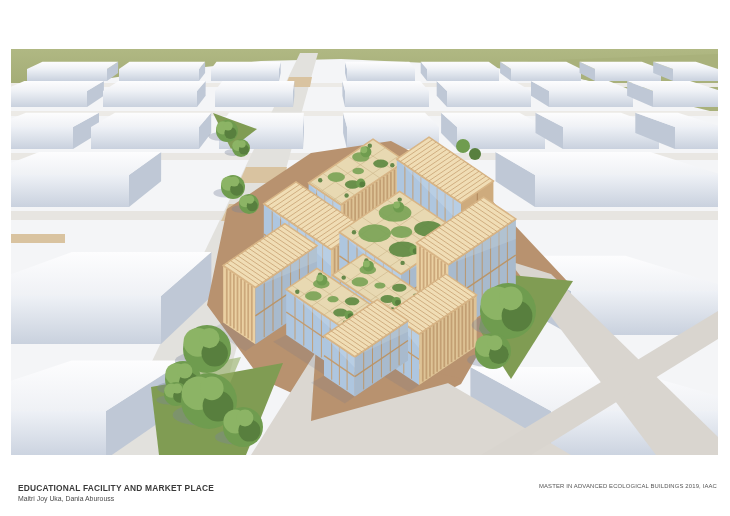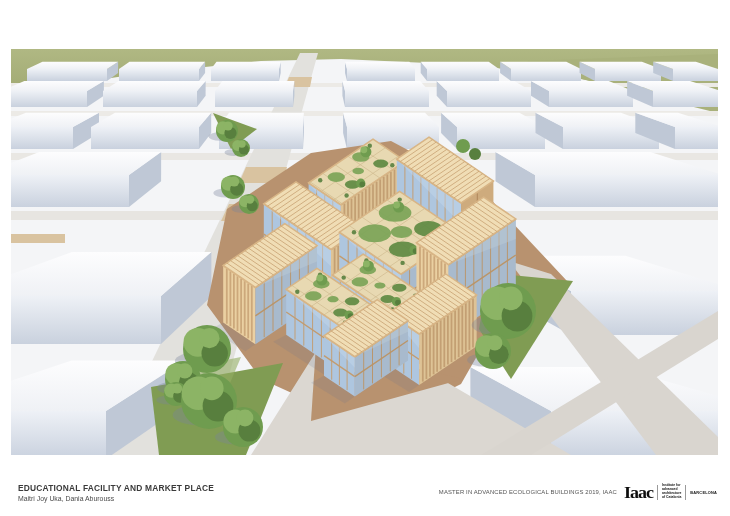--- a/index.html
+++ b/index.html
@@ -624,26 +624,14 @@
     </svg>
   </div>
 
   <div class="footer-left">
     <div class="footer-title">EDUCATIONAL FACILITY AND MARKET PLACE</div>
     <div class="footer-authors">Maitri Joy Uka, Dania Aburouss</div>
   </div>
 
   <div class="footer-right">
     <div class="course-text">MASTER IN ADVANCED ECOLOGICAL BUILDINGS 2019, IAAC</div>
-    <div class="iaac-logo">
-      <div class="iaac-wordmark">Iaac</div>
-      <div class="logo-divider"></div>
-      <div class="institute-lines">
-        <div>Institute for</div>
-        <div>advanced</div>
-        <div>architecture</div>
-        <div>of Catalonia</div>
-      </div>
-      <div class="logo-divider"></div>
-      <div class="logo-city">BARCELONA</div>
-    </div>
   </div>
 </div>
 
 </body></html>

